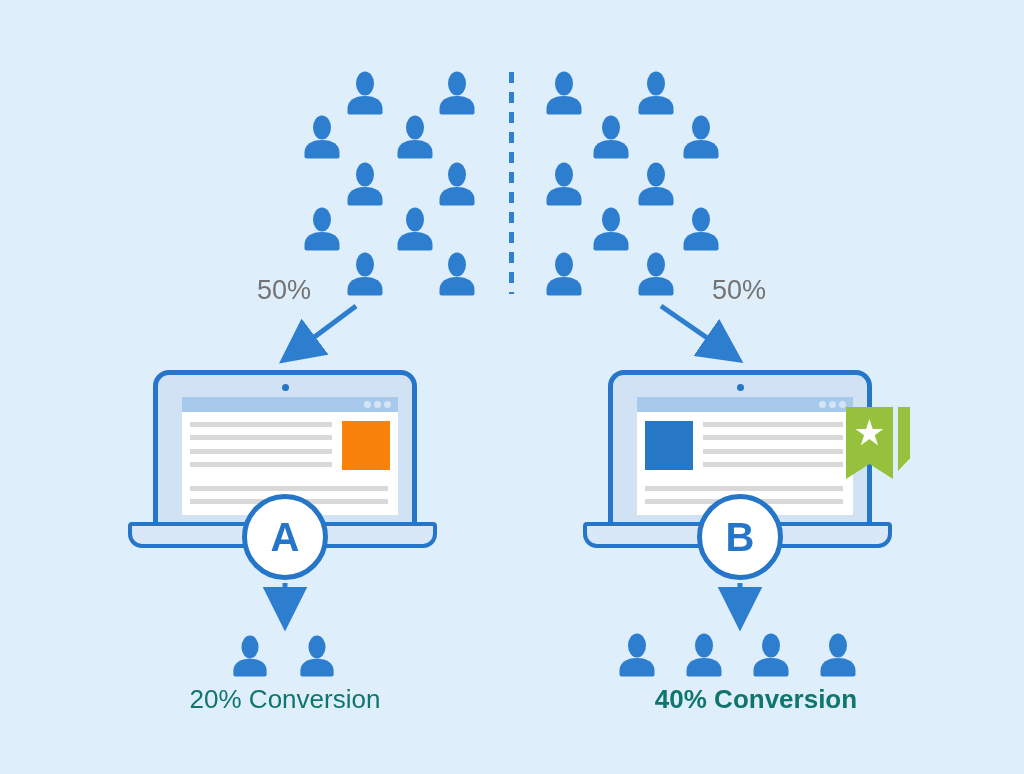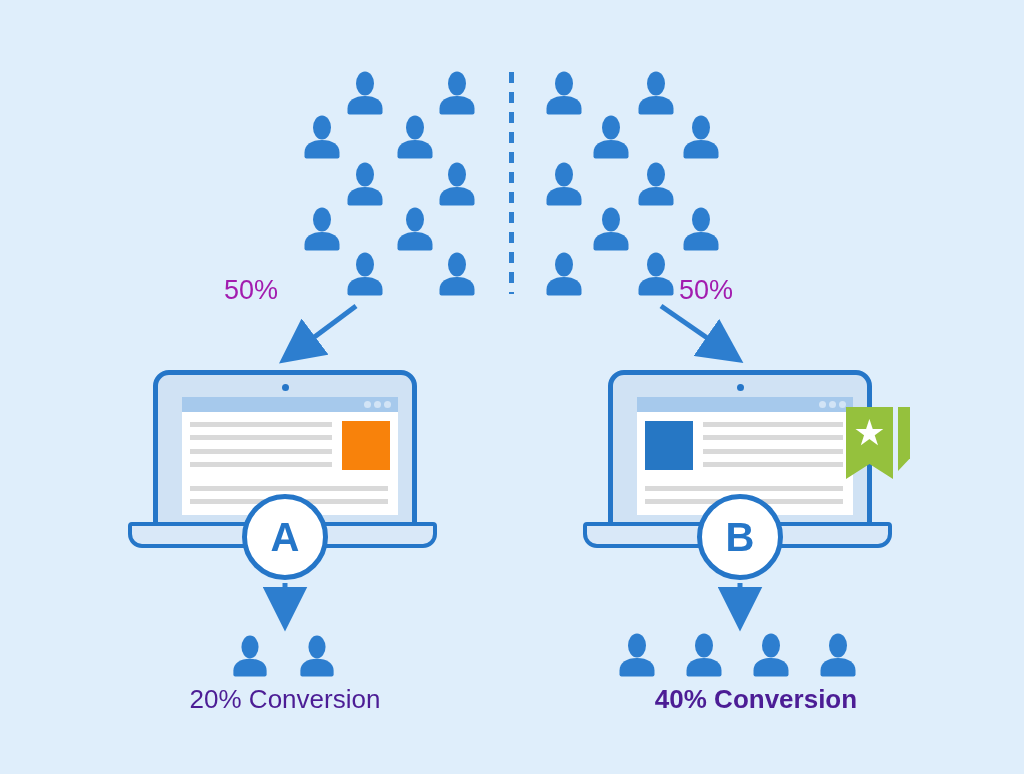--- a/index.html
+++ b/index.html
@@ -38,26 +38,26 @@
   .crowd-bottom svg{width:40px;height:44px;}
   .conv-a-crowd{left:231px;top:635px;gap:29px;}
   .conv-a-crowd svg{width:38px;height:42px;}
   .conv-b-crowd{left:617px;top:633px;gap:27px;}
   
   .divider{
     position:absolute;left:509px;top:72px;width:5px;height:222px;
     background:repeating-linear-gradient(to bottom,#2f80d0 0 11px,transparent 11px 20px);
   }
   
-  .split-label{position:absolute;top:275px;width:120px;text-align:left;
-    font-size:27px;color:#a21caf;}
+  .split-label{position:absolute;top:275px;width:120px;text-align:center;
+    font-size:27px;color:#737373;}
   .split-a{left:224px;}
   .split-b{left:679px;}
   .conv-label{position:absolute;top:684px;width:300px;text-align:center;
-    font-size:26px;color:#4c1d95;}
+    font-size:26px;color:#0f766e;}
   .conv-a{left:135px;}
   .conv-b{left:606px;font-weight:bold;}
   
   .laptop{position:absolute;width:264px;height:178px;}
   .laptop-a{left:153px;top:370px;}
   .laptop-b{left:608px;top:370px;}
   .screen{position:absolute;left:0;top:0;width:264px;height:158px;box-sizing:border-box;
     border:5px solid #2576c8;border-radius:16px 16px 3px 3px;background:#d0e2f4;}
   .camera{position:absolute;left:50%;top:9px;width:7px;height:7px;margin-left:-3px;
     border-radius:50%;background:#2576c8;}

